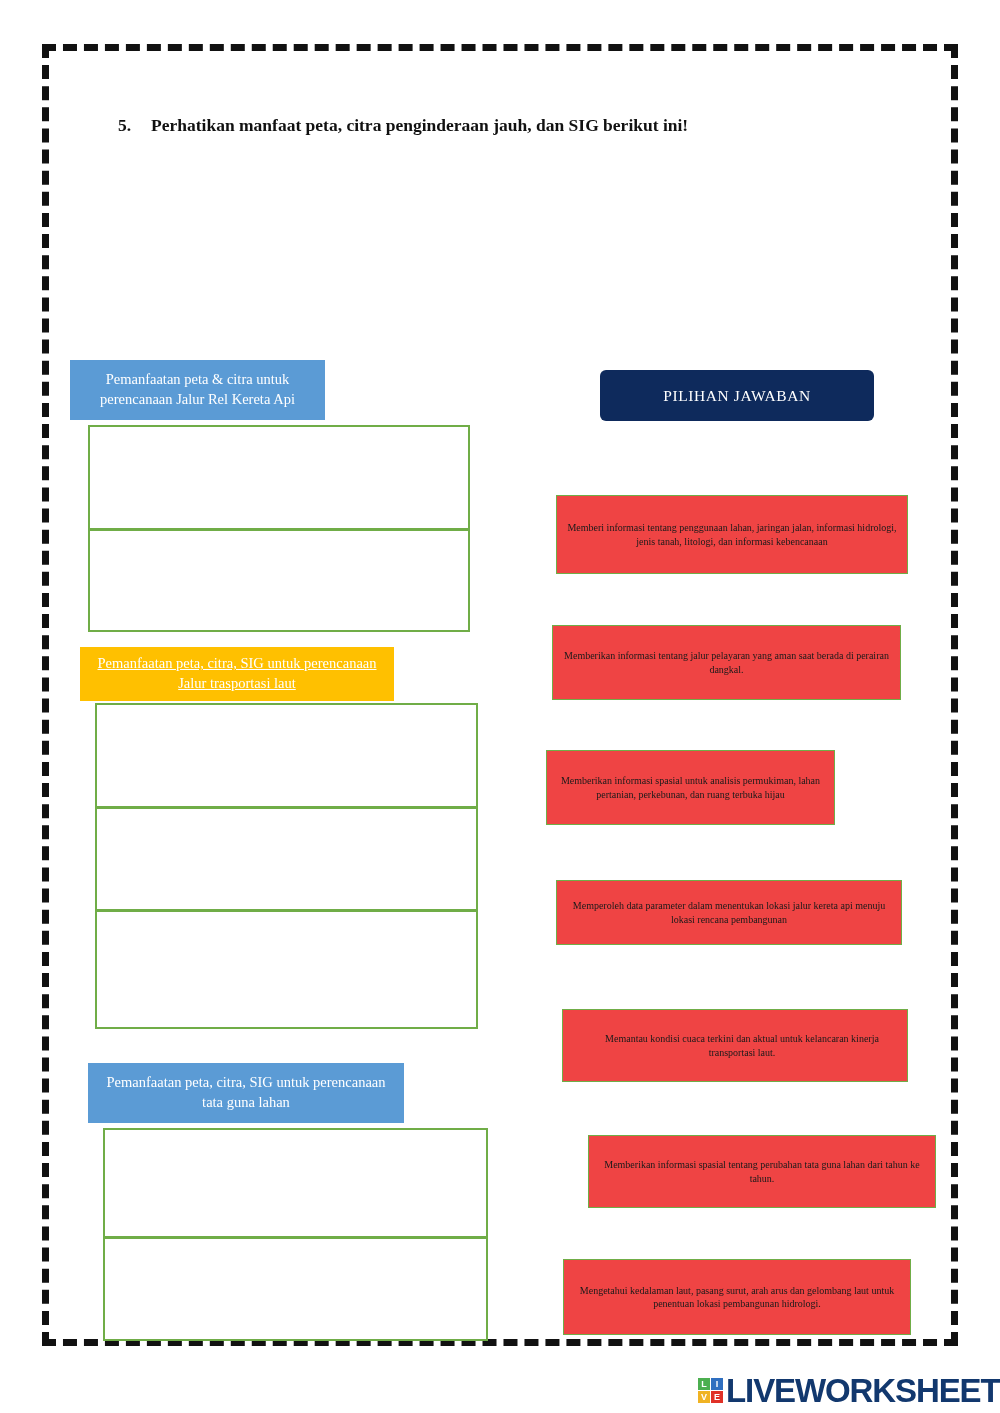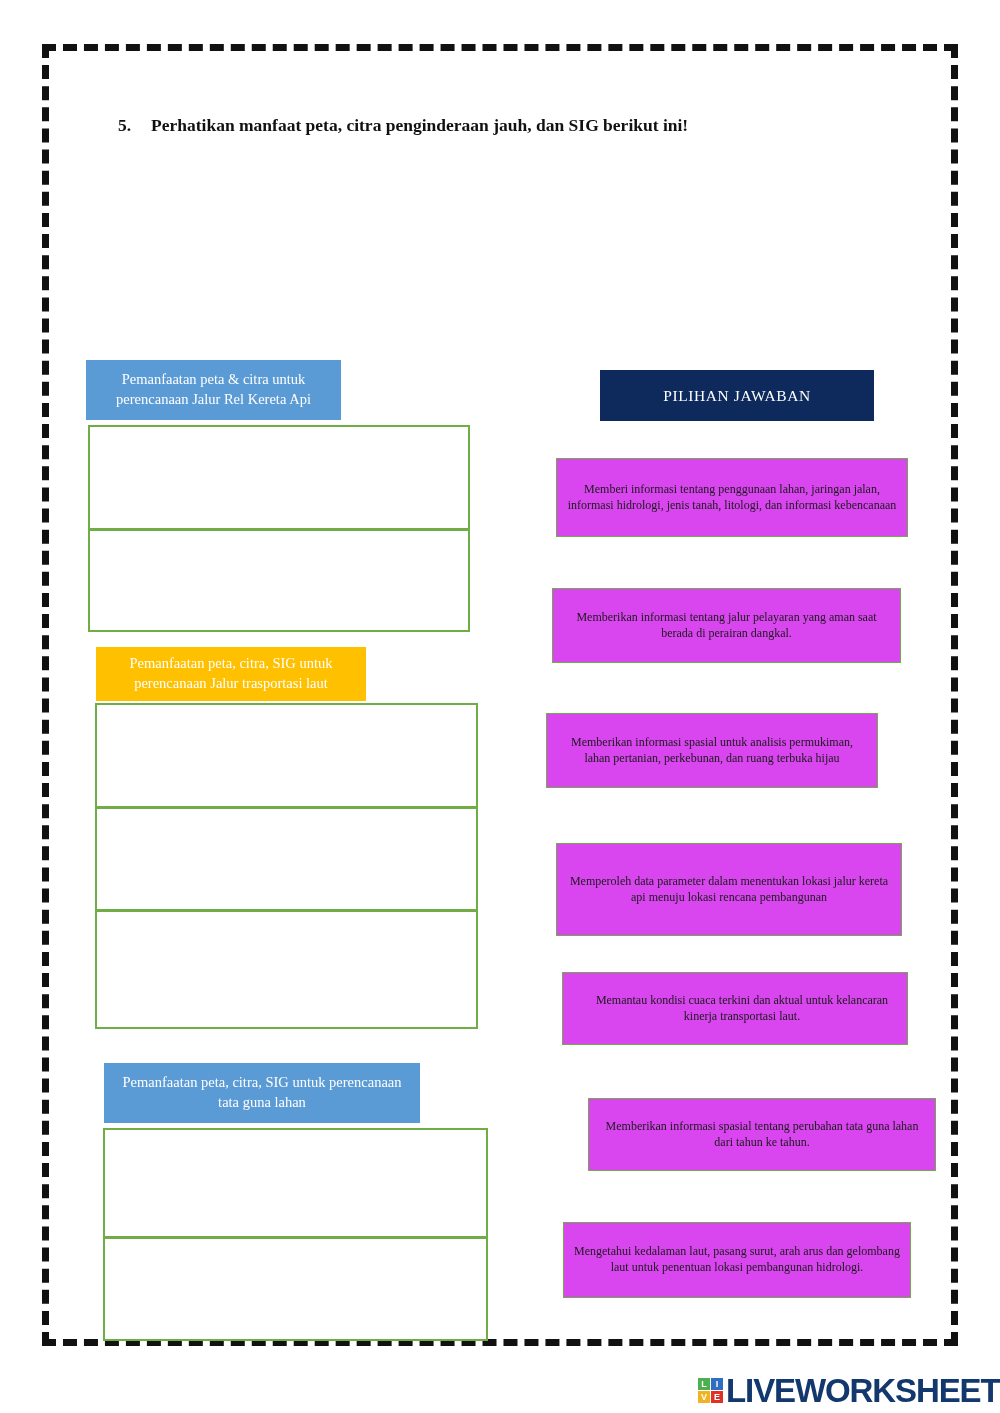--- a/index.html
+++ b/index.html
@@ -63,54 +63,55 @@
   
   .cat-chip {
     color: #ffffff;
     font-size: 14.5px;
     line-height: 1.35;
     text-align: center;
     display: flex;
     align-items: center;
     justify-content: center;
     padding: 4px 8px;
-    margin-left: 16px;
   }
   .cat-blue { background: #5b9bd5; }
   .cat-orange { background: #ffc000; }
 
   
   .drop-box {
     border: 2px solid #70ad47;
     background: #ffffff;
   }
 
   
   #answer-header {
     background: #0e2a5c;
     color: #ffffff;
     font-size: 15.5px;
     letter-spacing: 0.6px;
     display: flex;
     align-items: center;
     justify-content: center;
+    border-radius: 6px;
   }
 
   
   .option-card {
     border: 1.6px solid #70ad47;
-    background: #d946ef;
+    background: #ef4444;
     color: #1a1a1a;
-    font-size: 12px;
+    font-size: 10px;
     line-height: 1.33;
     text-align: center;
     display: flex;
     align-items: center;
     justify-content: center;
     padding: 4px 10px;
+    margin-top: 37px;
   }
 
   
   #lw-logo {
     position: absolute;
     left: 698px;
     top: 1372px;
     display: flex;
     align-items: center;
     height: 36px;
@@ -153,40 +154,40 @@
     <span class="q-number">5.</span>
     <span class="q-title">Perhatikan manfaat peta, citra penginderaan jauh, dan SIG berikut ini!</span>
   </div>
 </div>
 
 <div class="abs cat-chip cat-blue" style="left:70px; top:360px; width:255px; height:60px;">Pemanfaatan peta &amp; citra untuk perencanaan Jalur Rel Kereta Api</div>
 
 <div class="abs drop-box" style="left:88px; top:425px; width:382px; height:105px;"></div>
 <div class="abs drop-box" style="left:88px; top:529px; width:382px; height:103px;"></div>
 
-<div class="abs cat-chip cat-orange" style="left:80px; top:647px; width:270px; height:54px;">Pemanfaatan peta, citra, SIG untuk perencanaan Jalur trasportasi  laut</div>
+<div class="abs cat-chip cat-orange" style="left:80px; top:647px; width:314px; height:54px;text-decoration:underline;">Pemanfaatan peta, citra, SIG untuk perencanaan Jalur trasportasi  laut</div>
 
 <div class="abs drop-box" style="left:95px; top:703px; width:383px; height:105px;"></div>
 <div class="abs drop-box" style="left:95px; top:807px; width:383px; height:104px;"></div>
 <div class="abs drop-box" style="left:95px; top:910px; width:383px; height:119px;"></div>
 
 <div class="abs cat-chip cat-blue" style="left:88px; top:1063px; width:316px; height:60px;">Pemanfaatan peta, citra, SIG untuk perencanaan tata guna lahan</div>
 
 <div class="abs drop-box" style="left:103px; top:1128px; width:385px; height:110px;"></div>
 <div class="abs drop-box" style="left:103px; top:1237px; width:385px; height:104px;"></div>
 
 <div class="abs" id="answer-header" style="left:600px; top:370px; width:274px; height:51px;">PILIHAN JAWABAN</div>
 
 <div class="abs option-card" style="left:556px; top:458px; width:352px; height:79px;">Memberi informasi tentang penggunaan lahan, jaringan jalan, informasi hidrologi, jenis tanah, litologi, dan informasi kebencanaan</div>
 
 <div class="abs option-card" style="left:552px; top:588px; width:349px; height:75px;">Memberikan informasi tentang jalur pelayaran yang aman saat berada di perairan dangkal.</div>
 
-<div class="abs option-card" style="left:546px; top:713px; width:332px; height:75px;">Memberikan informasi spasial untuk analisis permukiman, lahan pertanian, perkebunan, dan ruang terbuka hijau</div>
-
-<div class="abs option-card" style="left:556px; top:843px; width:346px; height:93px;">Memperoleh data parameter dalam menentukan lokasi jalur kereta api menuju lokasi rencana pembangunan</div>
+<div class="abs option-card" style="left:546px; top:713px; width:289px; height:75px;">Memberikan informasi spasial untuk analisis permukiman, lahan pertanian, perkebunan, dan ruang terbuka hijau</div>
+
+<div class="abs option-card" style="left:556px; top:843px; width:346px; height:65px;">Memperoleh data parameter dalam menentukan lokasi jalur kereta api menuju lokasi rencana pembangunan</div>
 
 <div class="abs option-card" style="left:562px; top:972px; width:346px; height:73px;padding-left:24px;">Memantau kondisi cuaca terkini dan aktual untuk kelancaran kinerja transportasi laut.</div>
 
 <div class="abs option-card" style="left:588px; top:1098px; width:348px; height:73px;">Memberikan informasi spasial tentang perubahan tata guna lahan dari tahun ke tahun.</div>
 
 <div class="abs option-card" style="left:563px; top:1222px; width:348px; height:76px;">Mengetahui kedalaman laut, pasang surut, arah arus dan gelombang laut untuk penentuan lokasi pembangunan hidrologi.</div>
 
 <div id="lw-logo">
   <div id="lw-tiles">
     <span class="lw-tile lw-t-l">L</span>

